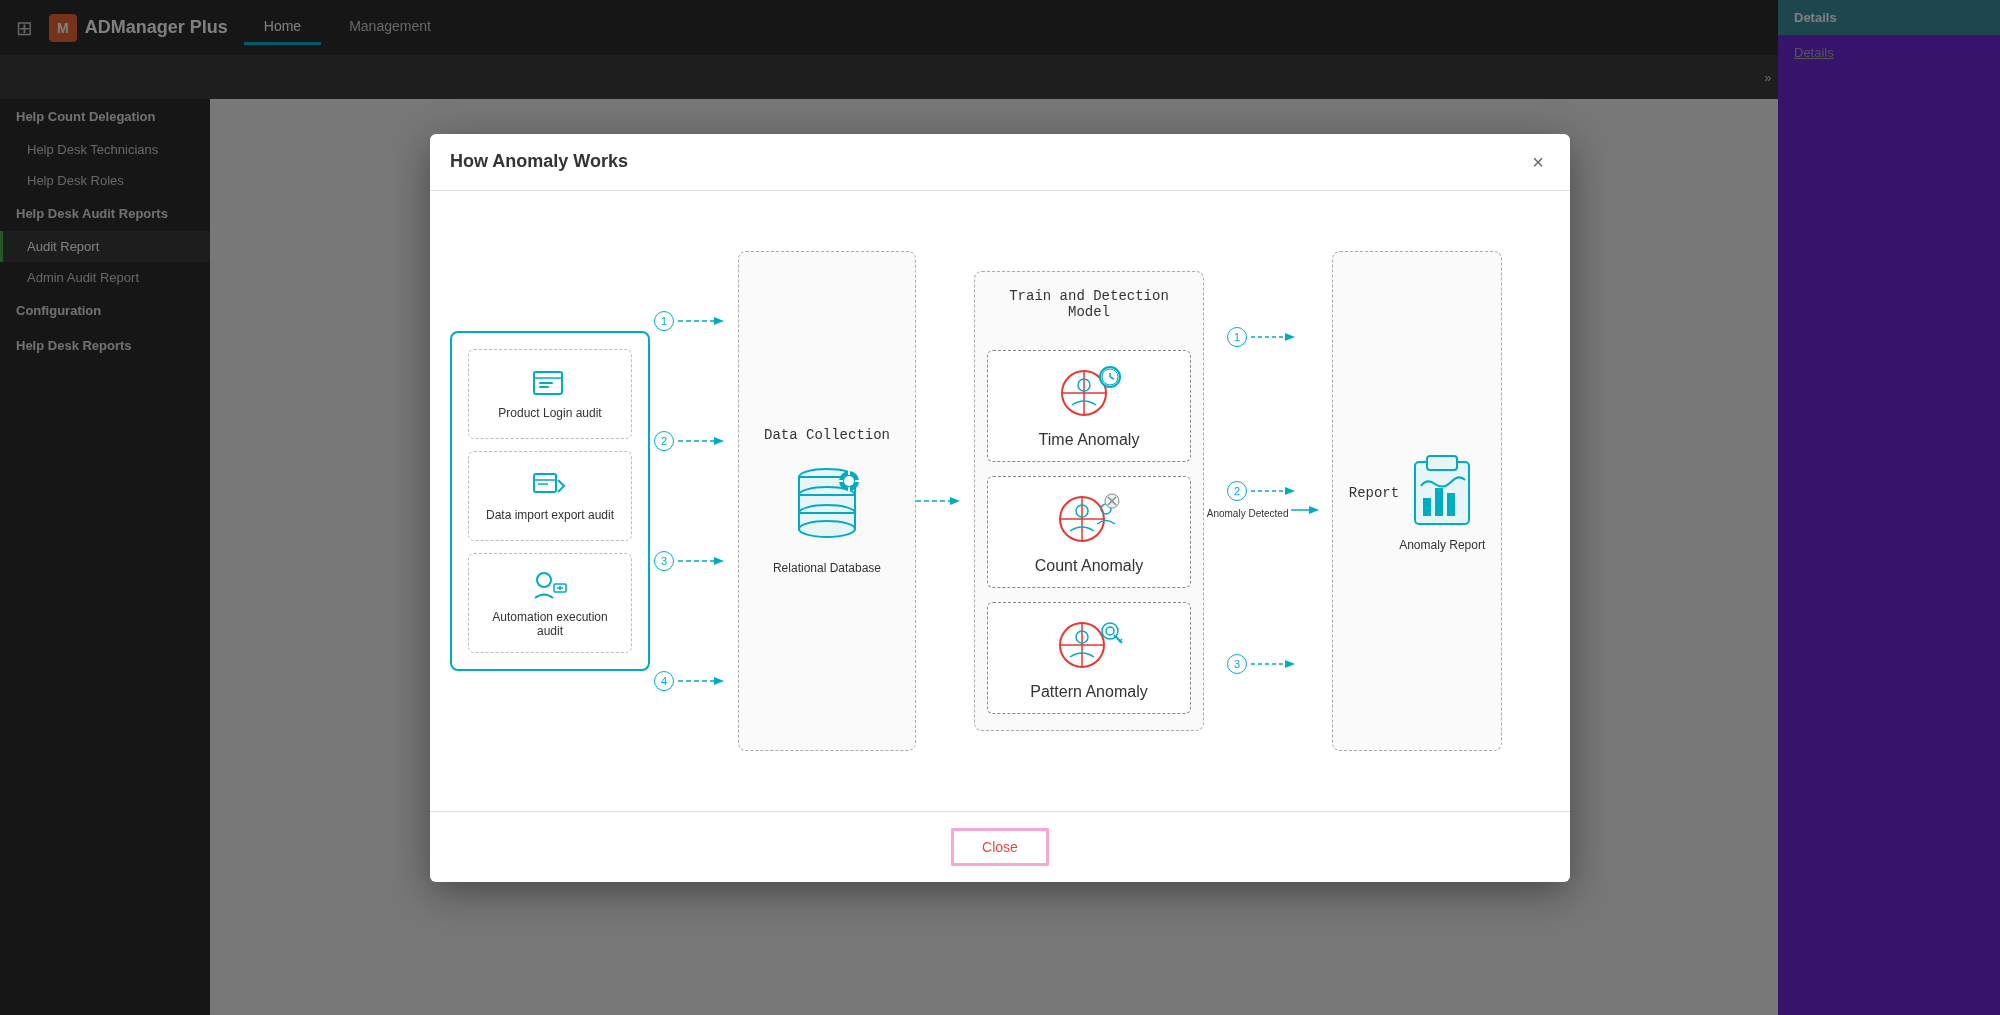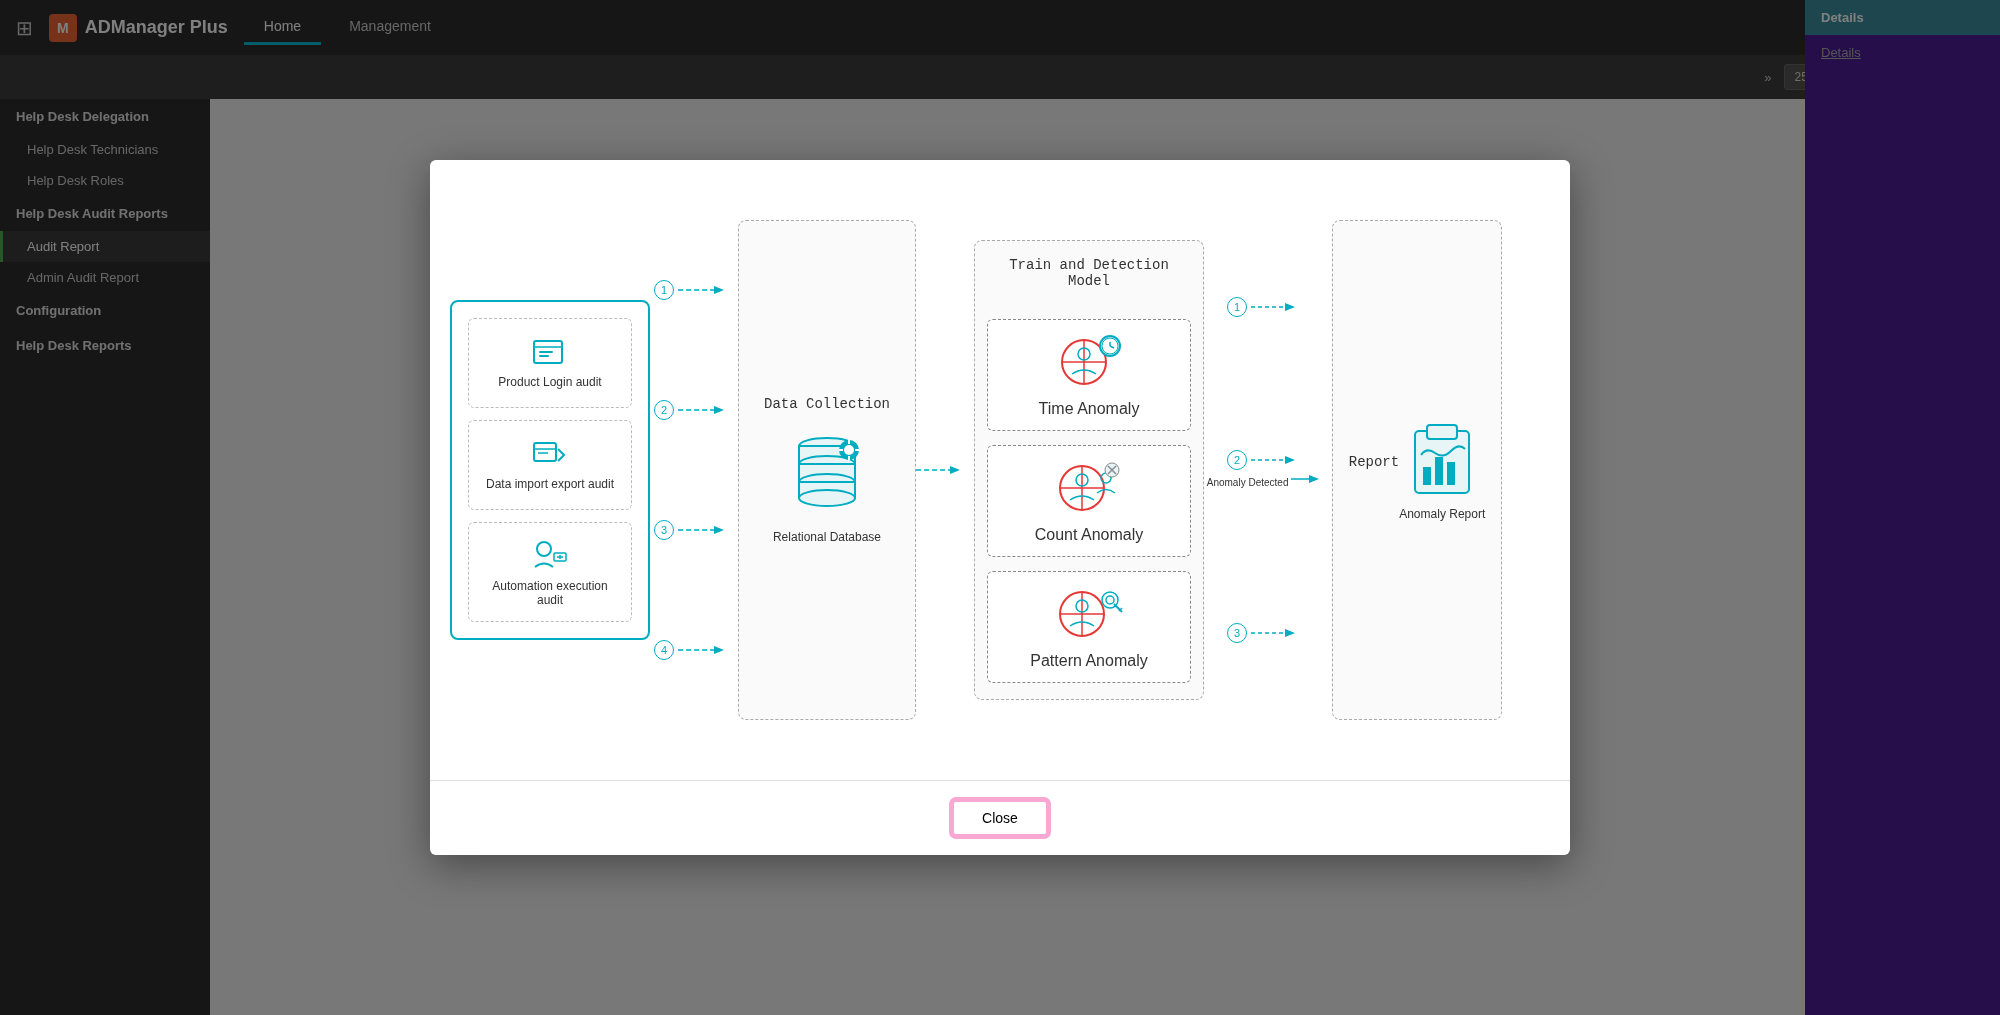--- a/index.html
+++ b/index.html
@@ -76,22 +76,22 @@
       padding: 30px 20px;
       flex: 1;
       overflow: auto;
     }
     .modal-footer {
       padding: 16px;
       border-top: 1px solid #e0e0e0;
       display: flex; justify-content: center;
     }
     .close-btn {
-      padding: 8px 28px; background: white; border: 5px solid #f9a8d4;
-      color: #000000; font-size: 14px; cursor: pointer; border-radius: 7px;
+      padding: 8px 28px; background: white; border: 3px solid #f9a8d4;
+      color: #ef4444; font-size: 14px; cursor: pointer; border-radius: 1px;
     }
 
     
     .diagram {
       display: flex; gap: 0; align-items: center; min-height: 560px;
       position: relative;
     }
     .section-title {
       text-align: center; font-size: 14px; color: #333; margin-bottom: 16px; font-weight: 500; font-family: Liberation Mono, monospace;
     }
@@ -194,22 +194,22 @@
       background: white; border: 1px solid #ccc; color: #333; 
       padding: 4px 12px; border-radius: 3px; font-size: 12px; cursor: pointer;
       display: flex; align-items: center; gap: 4px;
     }
     .page-num-select {
       background: #555; border: 1px solid #666; color: #ddd;
       padding: 4px 6px; border-radius: 3px; font-size: 12px;
     }
 
     .details-panel {
-      position: absolute; top: 0; right: 0; width: 195px; bottom: 0;
-      background: #4c1d95;
+      position: absolute; top: 0; right: 0; width: 222px; bottom: 0;
+      background: #6d28d9;
     }
     .details-tab {
       padding: 10px 16px; background: #3c8c9c; color: white; font-size: 13px; font-weight: bold;
     }
     .details-link {
       padding: 10px 16px; color: #aaa; font-size: 13px; cursor: pointer; text-decoration: underline;
     }
   </style>
 </head>
 <body>
@@ -240,38 +240,42 @@
       <option>25</option>
     </select>
     <button class="back-btn">◀ Back</button>
     <span style="color:#e67e22; font-weight:bold; font-size:16px;">ⓘ</span>
     <span style="color:#ccc;">⊞</span>
     <span style="color:#ccc;">▦</span>
   </div>
 </div>
 
 <div class="sidebar">
-  <div class="sidebar-group-title">Help Desk Delegation</div>
+  <div class="sidebar-group-title">Help Count Delegation</div>
   <div class="sidebar-item">Help Desk Technicians</div>
   <div class="sidebar-item">Help Desk Roles</div>
   <div class="sidebar-group-title">Help Desk Audit Reports</div>
   <div class="sidebar-item active">Audit Report</div>
   <div class="sidebar-item">Admin Audit Report</div>
   <div class="sidebar-group-title">Configuration</div>
   <div class="sidebar-group-title">Help Desk Reports</div>
 </div>
 
 <div class="details-panel">
   <div class="details-tab">Details</div>
   <div class="details-link">Details</div>
 </div>
 
 <div class="modal-overlay">
   <div class="modal">
 
+    <div class="modal-header">
+      <span class="modal-title">How Anomaly Works</span>
+      <button class="modal-close">×</button>
+    </div>
 
     <div class="modal-body">
       <div class="diagram">
 
         <div class="sources-section">
 
 
           <div class="source-item">
             <svg width="40" height="32" viewBox="0 0 40 32" fill="none">
               <rect x="4" y="4" width="28" height="22" rx="2" stroke="#00acc1" stroke-width="2" fill="none"></rect>

